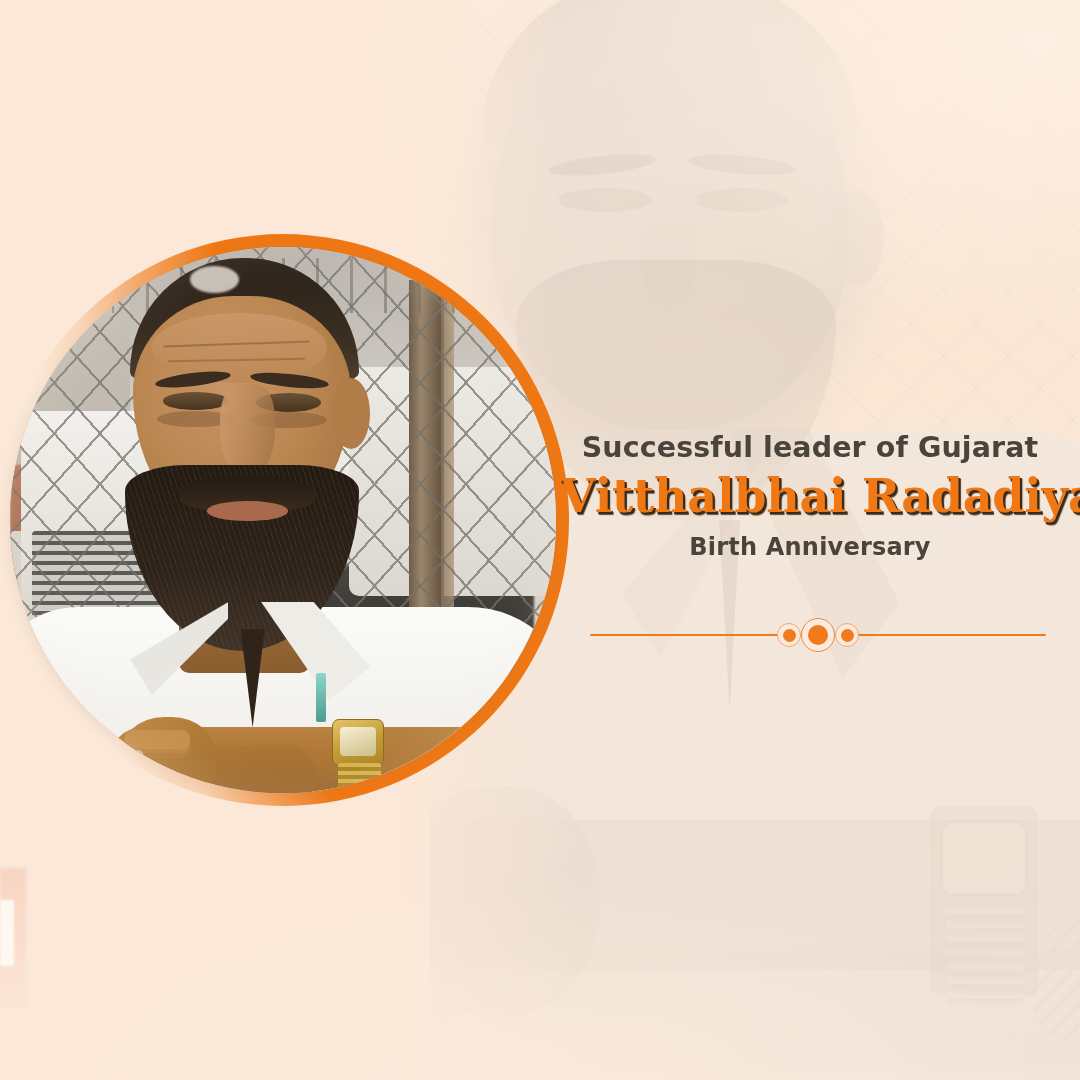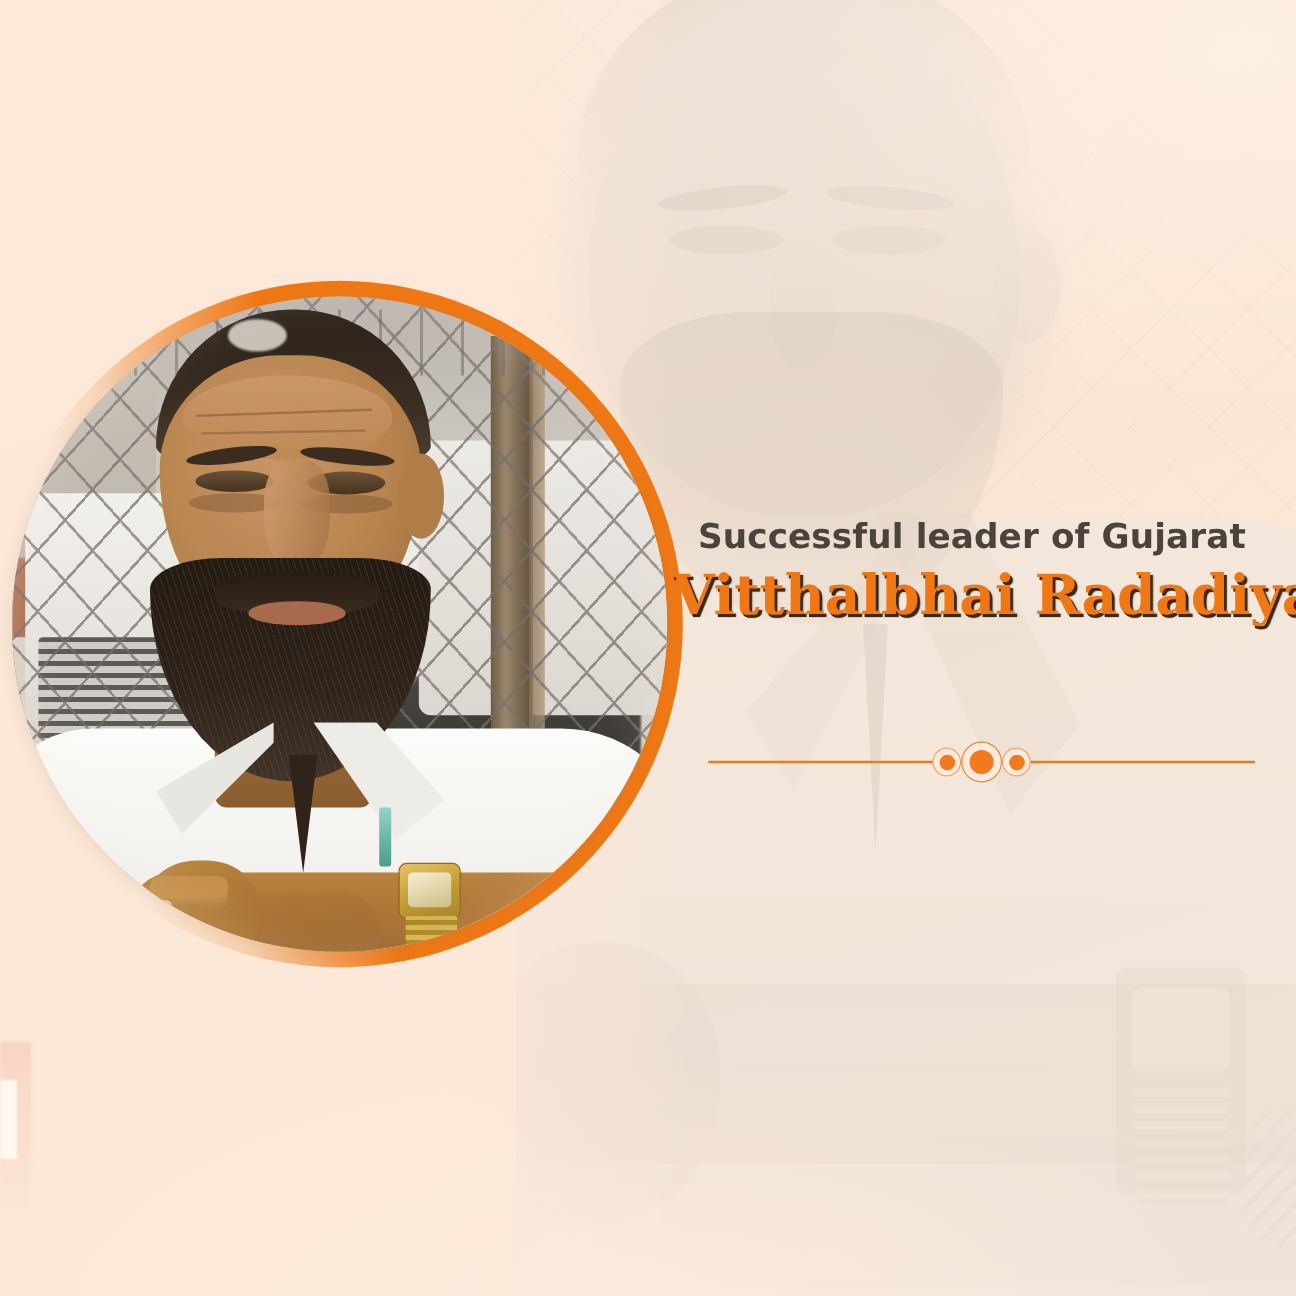--- a/index.html
+++ b/index.html
@@ -552,20 +552,21 @@
         <div class="sub-watchband"></div>
         <div class="sub-bracelet"></div>
         <div class="photo-glow"></div>
       </div>
     </div>
   </div>
 
   <div class="text-block">
     <p class="tagline">Successful leader of Gujarat</p>
     <h1 class="name">Vitthalbhai Radadiya</h1>
+    <p class="occasion">Birth Anniversary</p>
   </div>
 
   <div class="divider">
     <div class="div-line"></div>
     <div class="div-dots">
       <span class="dot-ring dot-sm">
         <span class="dot"></span>
       </span>
       <span class="dot-ring dot-lg">
         <span class="dot"></span>

